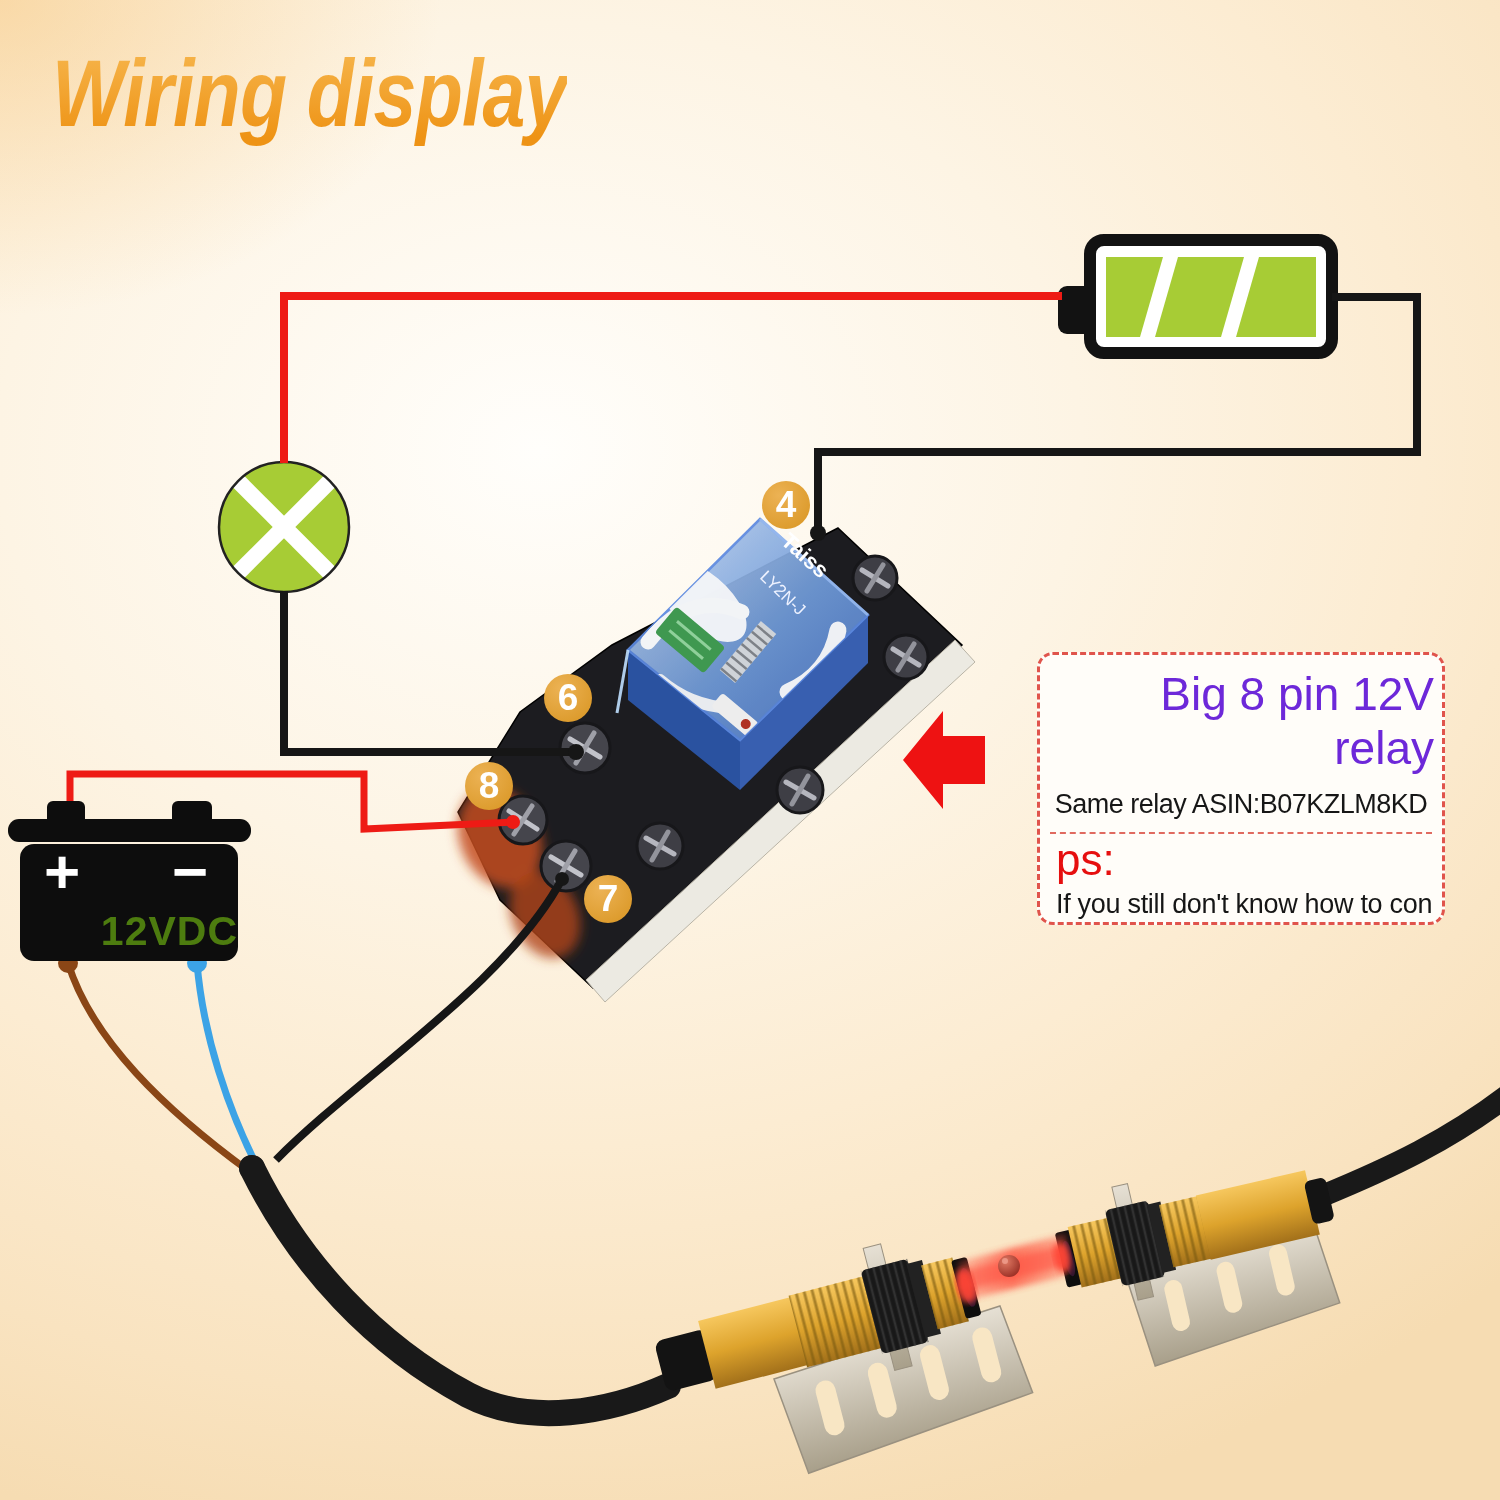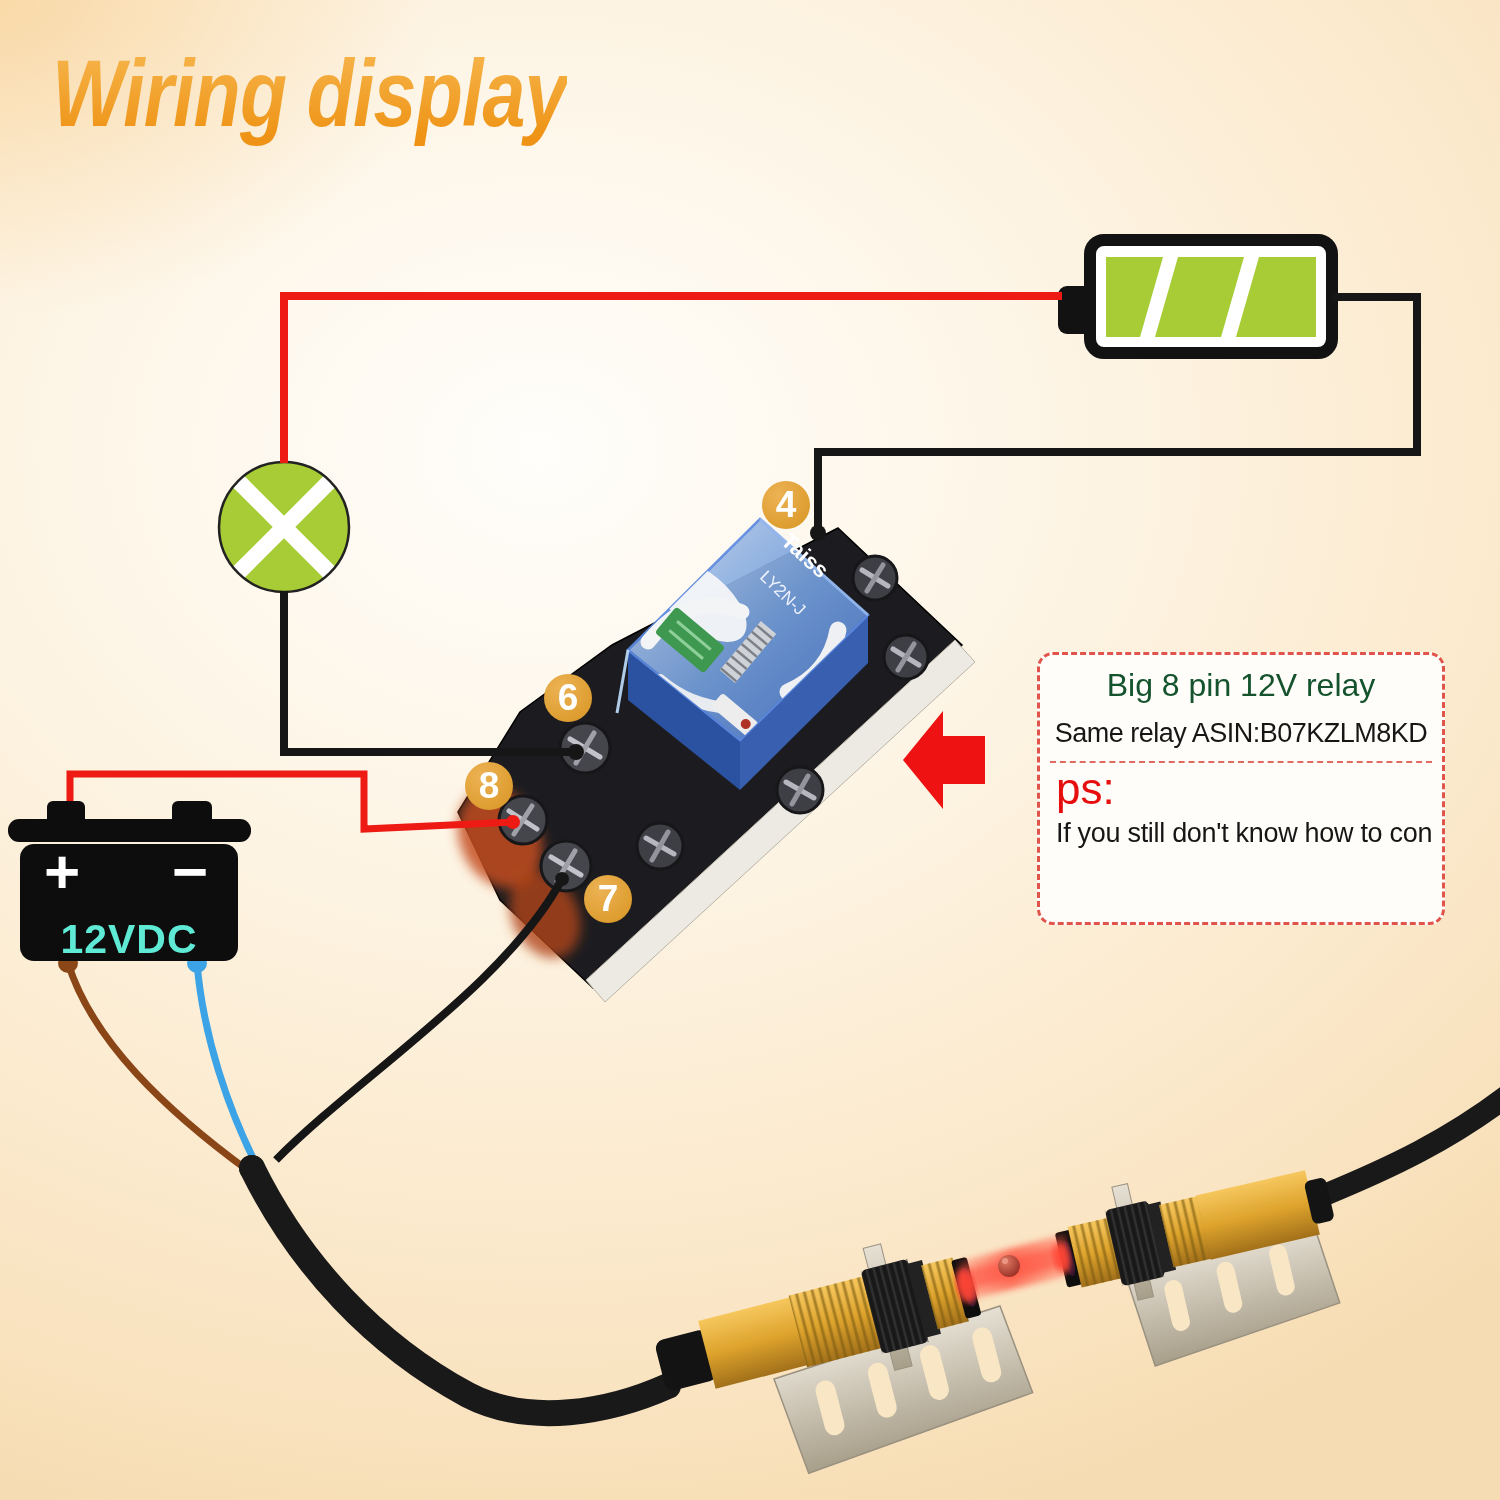--- a/index.html
+++ b/index.html
@@ -36,38 +36,38 @@
   .badge-4{left:762px;top:481px;}
   .badge-6{left:544px;top:674px;}
   .badge-8{left:465px;top:762px;}
   .badge-7{left:584px;top:875px;}
 
   .note-box{
     left:1037px;top:652px;width:408px;height:273px;box-sizing:border-box;
     background:#fffdf9;border:3px dashed #e0544c;border-radius:16px;
     padding:12px 8px 0 8px;
   }
-  .note-heading{color:#14532d;font-size:32px;text-align:center;}
+  .note-heading{color:#6d28d9;font-size:46px;text-align:right;}
   .note-sub{color:#161616;font-size:27px;text-align:center;margin-top:14px;letter-spacing:-.5px;}
   .note-divider{border:none;border-top:2px dashed #e06a60;margin:12px 2px 2px 2px;}
   .note-ps{color:#e60f0f;font-size:44px;font-weight:normal;margin:0 0 2px 8px;line-height:1.1;}
   .note-body{color:#161616;font-size:27px;line-height:1.35;margin-left:8px;letter-spacing:-.3px;}
 
   
   .bat-part{position:absolute;background:#0d0d0d;}
   .bat-bar{left:8px;top:819px;width:243px;height:23px;border-radius:11px;}
   .bat-post-l{left:47px;top:801px;width:38px;height:20px;border-radius:6px 6px 0 0;}
   .bat-post-r{left:172px;top:801px;width:40px;height:20px;border-radius:6px 6px 0 0;}
   .bat-body{
     left:20px;top:844px;width:218px;height:117px;border-radius:14px;
     display:flex;flex-direction:column;align-items:stretch;
   }
   .bat-signs{display:flex;justify-content:space-between;padding:0 30px 0 24px;height:56px;}
   .bat-signs span{color:#fff;font-size:62px;font-weight:bold;line-height:56px;}
-  .bat-label{color:#5eead4;font-size:41px;font-weight:bold;text-align:center;margin-top:16px;letter-spacing:1px;}
+  .bat-label{color:#4d7c0f;font-size:41px;font-weight:bold;text-align:right;margin-top:8px;letter-spacing:1px;}
 </style>
 </head>
 <body>
 
 <div class="stage">
 
 <svg class="diagram" width="1500" height="1500" viewBox="0 0 1500 1500">
   <defs>
     <linearGradient id="gGold" x1="0" y1="0" x2="0" y2="1">
       <stop offset="0" stop-color="#f6c75e"></stop>

